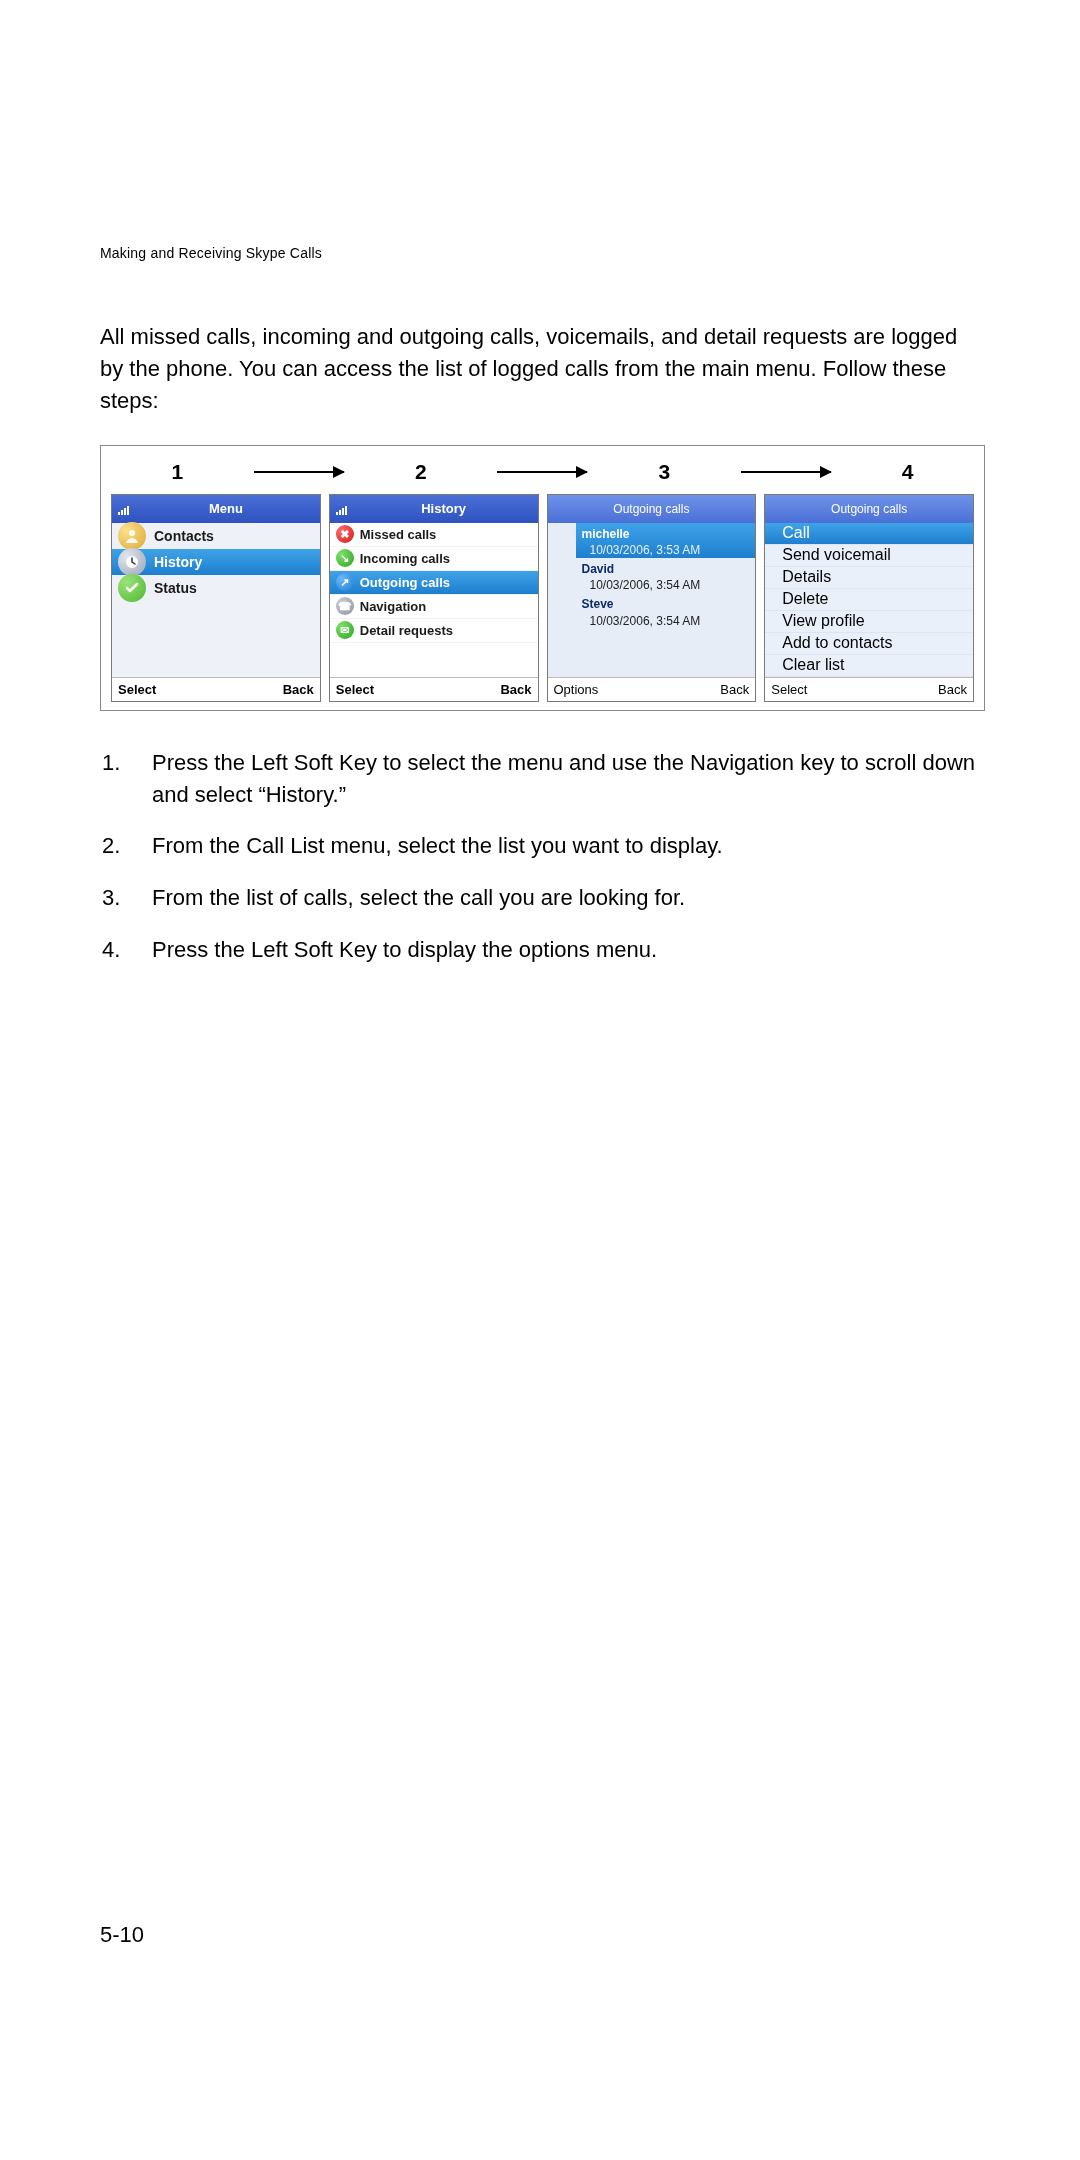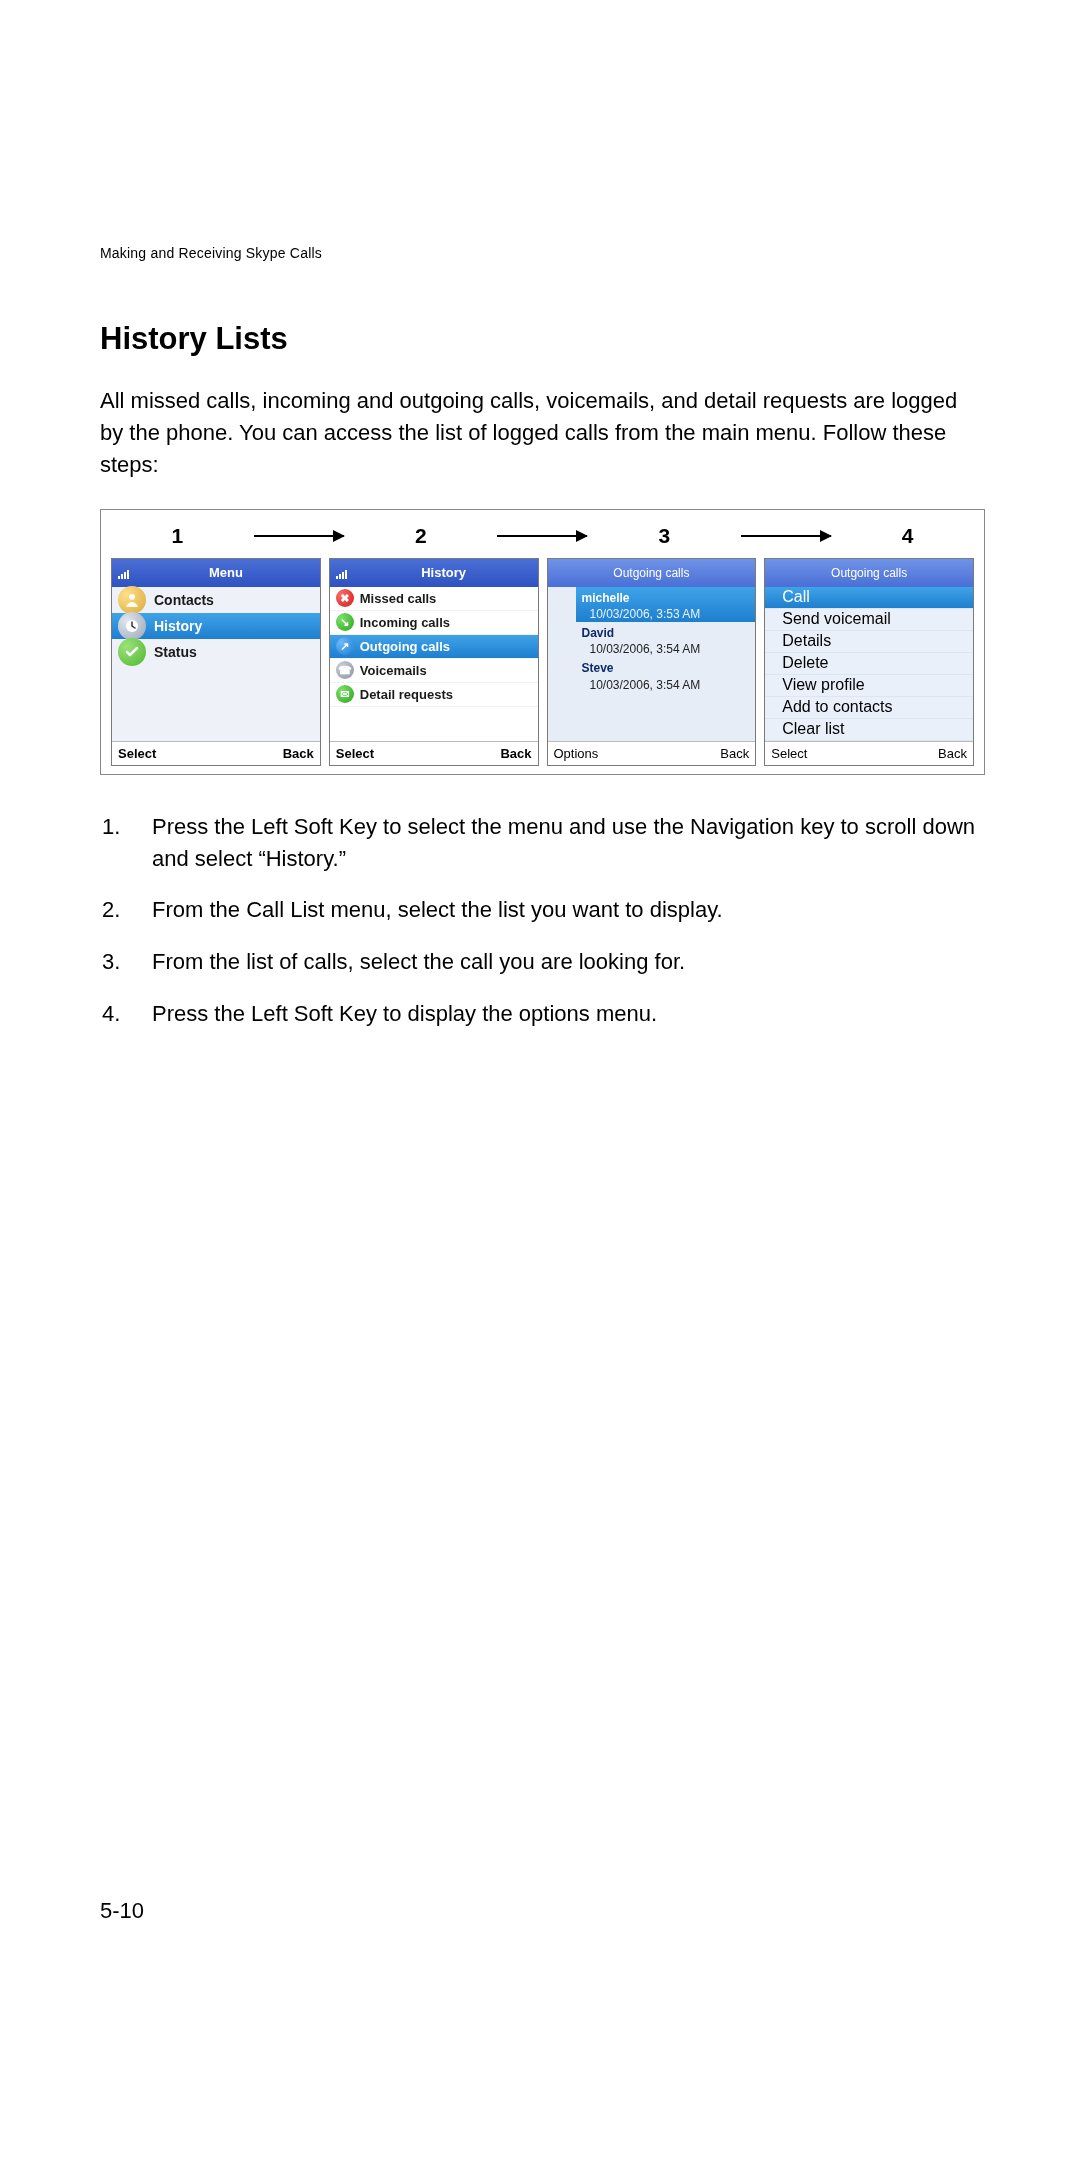--- a/index.html
+++ b/index.html
@@ -44,30 +44,29 @@
   .call-entry.sel { background: linear-gradient(#3fa3e8, #1e7fcf); color:#fff;}
   .call-entry.sel .nm { color:#fff;}
   .call-entry .ts { padding-left: 8px; color:#222; }
   .call-entry.sel .ts { color:#e6f2ff;}
   .opt-row { height: 22px; display:flex; align-items:center; padding:0 17px; font-size:16px; background:#eaf0fa; border-bottom:1px solid #dfe5f0;}
   .opt-row.sel { background: linear-gradient(#3fa3e8, #1e7fcf); color:#fff;}
   .steps-list { margin-top: 36px; padding-left: 0; }
   .step-item { display: flex; font-size: 22px; line-height: 1.45; margin-bottom: 20px; }
   .step-item .num { width: 52px; flex: 0 0 52px; padding-left: 2px; }
   .step-item .txt { flex: 1; }
-  .page-num { position: absolute; bottom: 236px; left: 100px; font-size: 22px; }
+  .page-num { position: absolute; bottom: 212px; left: 100px; font-size: 22px; }
 </style>
 </head>
 <body>
 
 <div class="page">
 
   <div class="section-header">Making and Receiving Skype Calls</div>
 
-  <h1 class="title">History Lists</h1>
 
   <p class="intro">All missed calls, incoming and outgoing calls, voicemails, and detail requests are logged by the phone. You can access the list of logged calls from the main menu. Follow these steps:</p>
 
   <div class="figure-box">
     <div class="step-arrows">
       <span class="step-num">1</span>
       <span class="arrow-line"></span>
       <span class="step-num">2</span>
       <span class="arrow-line"></span>
       <span class="step-num">3</span>
@@ -139,21 +138,21 @@
           <div class="hist-row">
             <span class="mini-ic mi-green">↘</span>
             <span>Incoming calls</span>
           </div>
           <div class="hist-row sel">
             <span class="mini-ic mi-blue">↗</span>
             <span>Outgoing calls</span>
           </div>
           <div class="hist-row">
             <span class="mini-ic mi-grey">☎</span>
-            <span>Voicemails</span>
+            <span>Navigation</span>
           </div>
           <div class="hist-row">
             <span class="mini-ic mi-greenenv">✉</span>
             <span>Detail requests</span>
           </div>
         </div>
         <div class="softkeys">
           <span>Select</span>
           <span>Back</span>
         </div>

